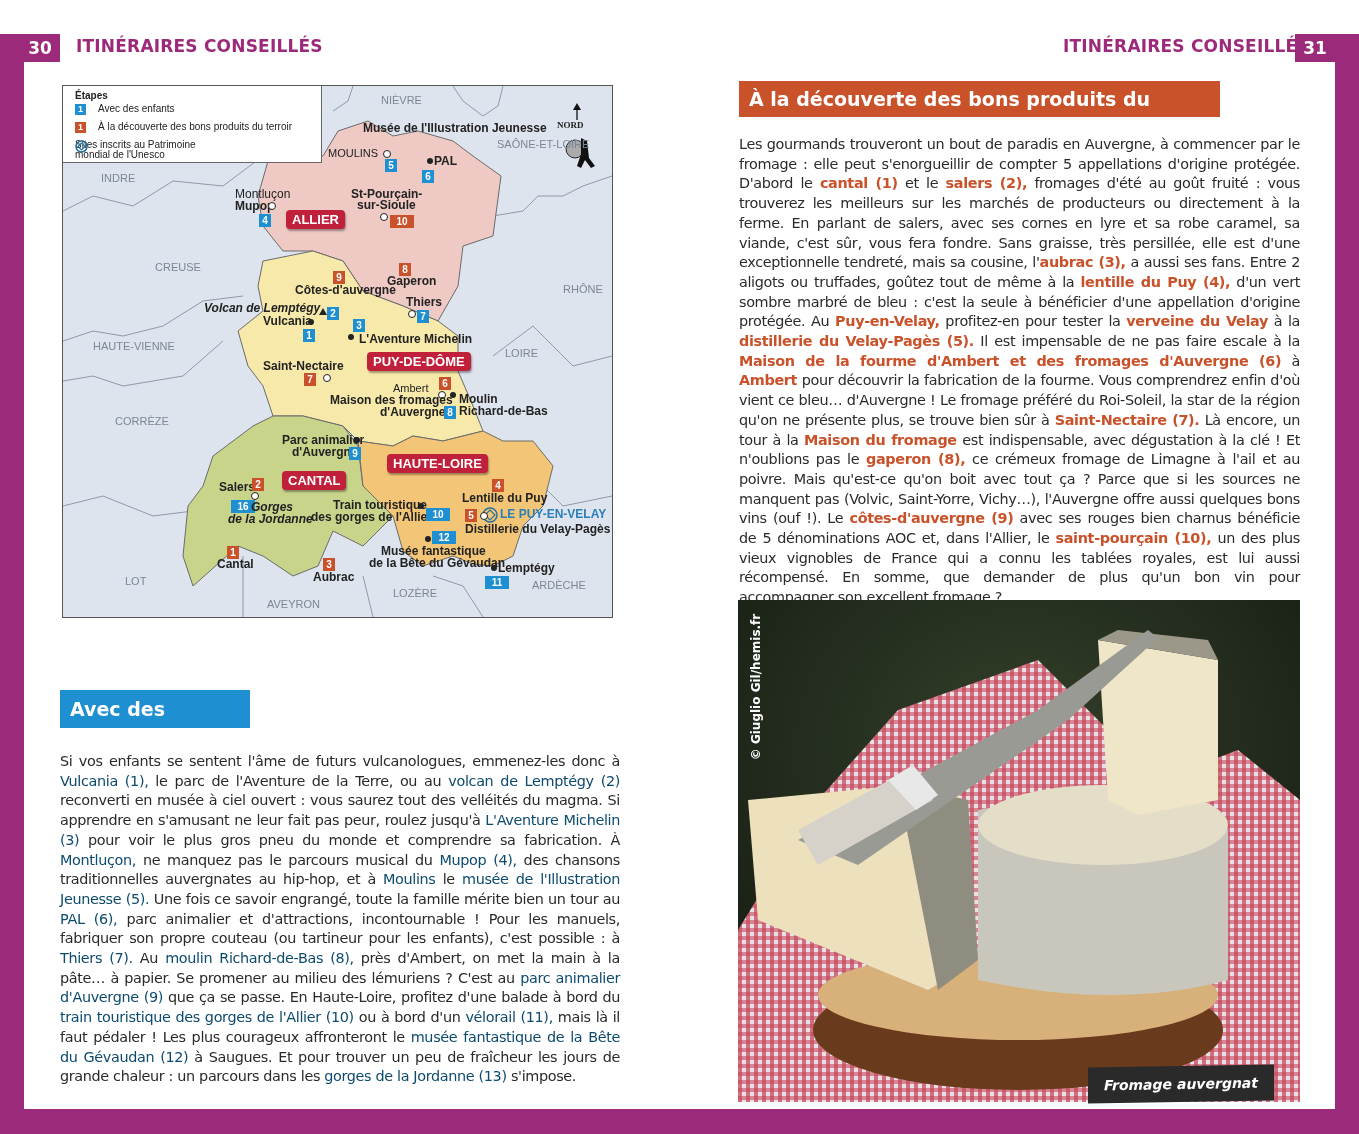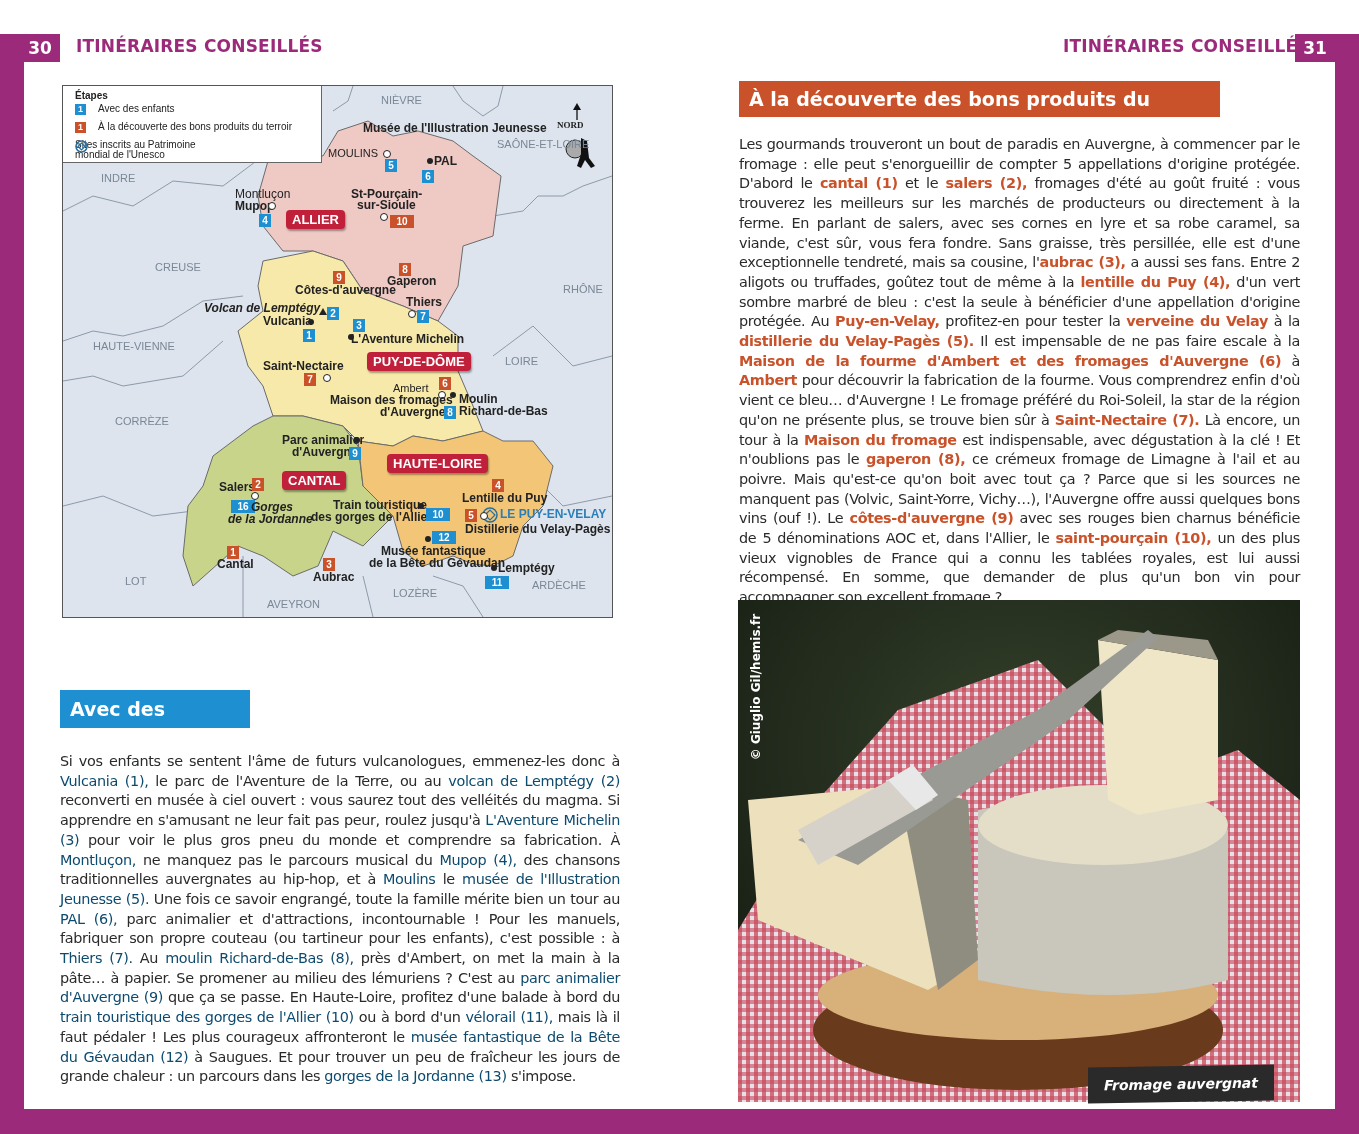--- a/index.html
+++ b/index.html
@@ -108,21 +108,21 @@
       <div class="txt"><span>Sites inscrits au Patrimoine</span><br><span>mondial de l'Unesco</span></div>
     </div>
   </div>
 
   <div class="dept" style="left:318px;top:8px;">NIÈVRE</div>
   <div class="dept" style="left:434px;top:52px;width:60px;">SAÔNE-ET-LOIRE</div>
   <div class="dept" style="left:38px;top:86px;">INDRE</div>
   <div class="dept" style="left:92px;top:175px;">CREUSE</div>
   <div class="dept" style="left:500px;top:197px;">RHÔNE</div>
   <div class="dept" style="left:30px;top:254px;width:40px;">HAUTE-VIENNE</div>
-  <div class="dept" style="left:442px;top:261px;margin-top:8px;">LOIRE</div>
+  <div class="dept" style="left:442px;top:261px;">LOIRE</div>
   <div class="dept" style="left:52px;top:329px;">CORRÈZE</div>
   <div class="dept" style="left:62px;top:489px;text-align:center;">LOT</div>
   <div class="dept" style="left:204px;top:512px;">AVEYRON</div>
   <div class="dept" style="left:330px;top:501px;">LOZÈRE</div>
   <div class="dept" style="left:469px;top:493px;">ARDÈCHE</div>
   <div class="lbl" style="left:494px;top:34px;font-family:'Liberation Serif',serif;font-size:9px;">NORD</div>
 
   <div class="badge" style="left:223px;top:124px;">ALLIER</div>
   <div class="badge" style="left:304px;top:266px;">PUY-DE-DÔME</div>
   <div class="badge" style="left:219px;top:385px;">CANTAL</div>
@@ -154,21 +154,21 @@
   <div class="lbl it" style="left:141px;top:217px;">Volcan de Lemptégy</div>
   <svg width="8" height="7" style="position:absolute;left:256px;top:222px;">
       <path d="M0 7 L4 0 L8 7 Z" fill="#222"></path>
     </svg>
   <div class="num b" style="left:264px;top:221px;">2</div>
   <div class="lbl" style="left:200px;top:230px;">Vulcania</div>
   <div class="dot" style="left:245px;top:233px;"></div>
   <div class="num b" style="left:240px;top:243px;">1</div>
   <div class="num b" style="left:290px;top:233px;">3</div>
   <div class="dot" style="left:285px;top:248px;"></div>
-  <div class="lbl" style="left:288px;top:248px;">L'Aventure Michelin</div>
+  <div class="lbl" style="left:296px;top:248px;">L'Aventure Michelin</div>
   <div class="lbl" style="left:200px;top:275px;">Saint-Nectaire</div>
   <div class="ring" style="left:260px;top:288px;"></div>
   <div class="num o" style="left:241px;top:287px;">7</div>
   <div class="num o" style="left:376px;top:291px;">6</div>
   <div class="lbl reg" style="left:330px;top:297px;font-size:11px;">Ambert</div>
   <div class="ring" style="left:375px;top:305px;"></div>
   <div class="dot" style="left:387px;top:306px;"></div>
   <div class="lbl" style="left:267px;top:309px;">Maison des fromages</div>
   <div class="lbl" style="left:317px;top:321px;">d'Auvergne</div>
   <div class="lbl" style="left:396px;top:308px;">Moulin</div>

